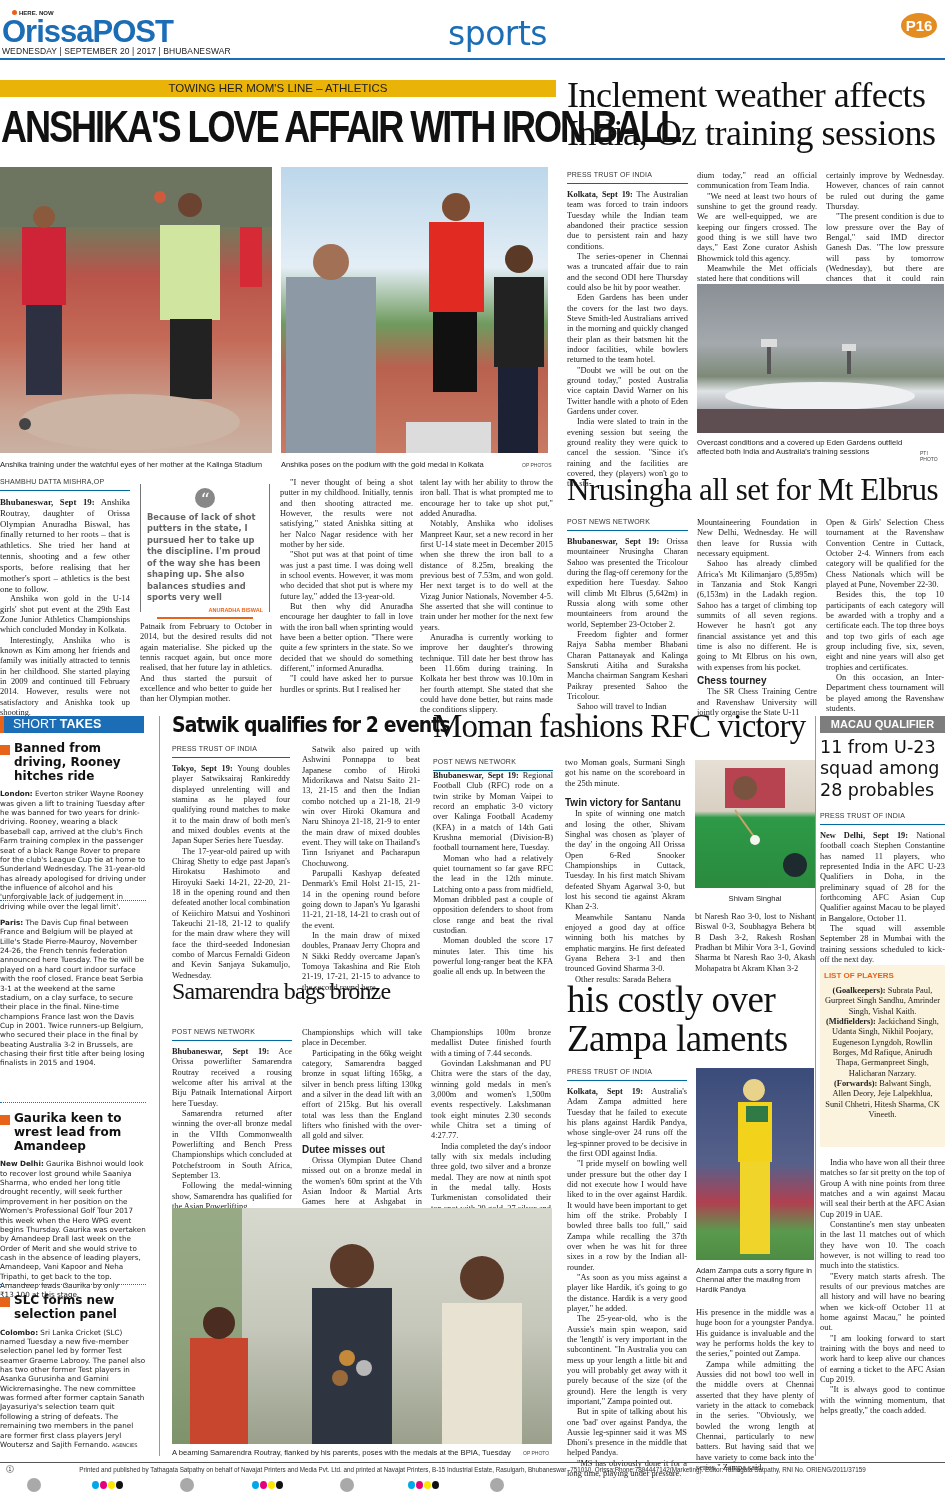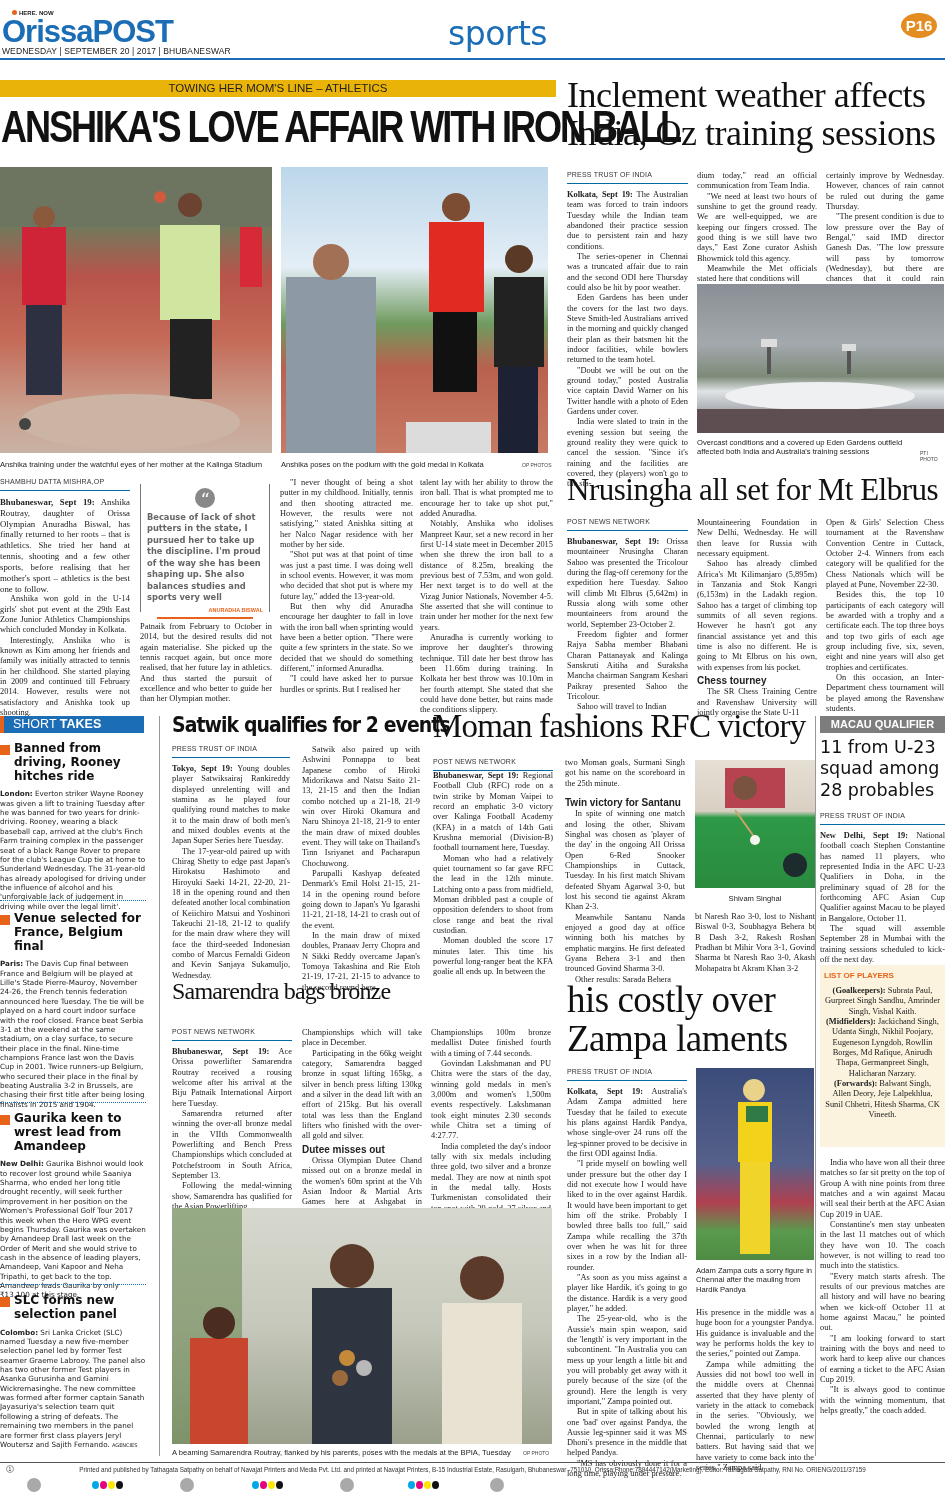--- a/index.html
+++ b/index.html
@@ -186,21 +186,20 @@
   <span style="white-space:pre">SHORT </span><b>TAKES</b>
 </div>
 <div class="abs col-rule" style="left:159px;top:716px;height:740px"></div>
 
 <div class="abs st-item" style="top:742px">
   <div class="st-head"><span class="sq"></span><span>Banned from driving, Rooney hitches ride</span></div>
   <div class="st-body"><b>London:</b> <span>Everton striker Wayne Rooney was given a lift to training Tuesday after he was banned for two years for drink-driving. Rooney, wearing a black baseball cap, arrived at the club's Finch Farm training complex in the passenger seat of a black Range Rover to prepare for the club's League Cup tie at home to Sunderland Wednesday. The 31-year-old has already apologised for driving under the influence of alcohol and his 'unforgivable lack of judgement in driving while over the legal limit'.</span></div>
 </div>
 <div class="abs dotted" style="left:0;top:900px"></div>
 <div class="abs st-item" style="top:912px">
-  <div class="st-head"><span class="sq"></span><span>Venue selected for France, Belgium final</span></div>
   <div class="st-body"><b>Paris:</b> <span>The Davis Cup final between France and Belgium will be played at Lille's Stade Pierre-Mauroy, November 24-26, the French tennis federation announced here Tuesday. The tie will be played on a hard court indoor surface with the roof closed. France beat Serbia 3-1 at the weekend at the same stadium, on a clay surface, to secure their place in the final. Nine-time champions France last won the Davis Cup in 2001. Twice runners-up Belgium, who secured their place in the final by beating Australia 3-2 in Brussels, are chasing their first title after being losing finalists in 2015 and 1904.</span></div>
 </div>
 <div class="abs dotted" style="left:0;top:1102px"></div>
 <div class="abs st-item" style="top:1112px">
   <div class="st-head"><span class="sq"></span><span>Gaurika keen to wrest lead from Amandeep</span></div>
   <div class="st-body"><b>New Delhi:</b> <span>Gaurika Bishnoi would look to recover lost ground while Saaniya Sharma, who ended her long title drought recently, will seek further improvement in her position on the Women's Professional Golf Tour 2017 this week when the Hero WPG event begins Thursday. Gaurika was overtaken by Amandeep Drall last week on the Order of Merit and she would strive to cash in the absence of leading players, Amandeep, Vani Kapoor and Neha Tripathi, to get back to the top. Amandeep leads Gaurika by only ₹13,100 at this stage.</span></div>
 </div>
 <div class="abs dotted" style="left:0;top:1284px"></div>
 <div class="abs st-item" style="top:1294px">
   <div class="st-head"><span class="sq"></span><span>SLC forms new selection panel</span></div>

